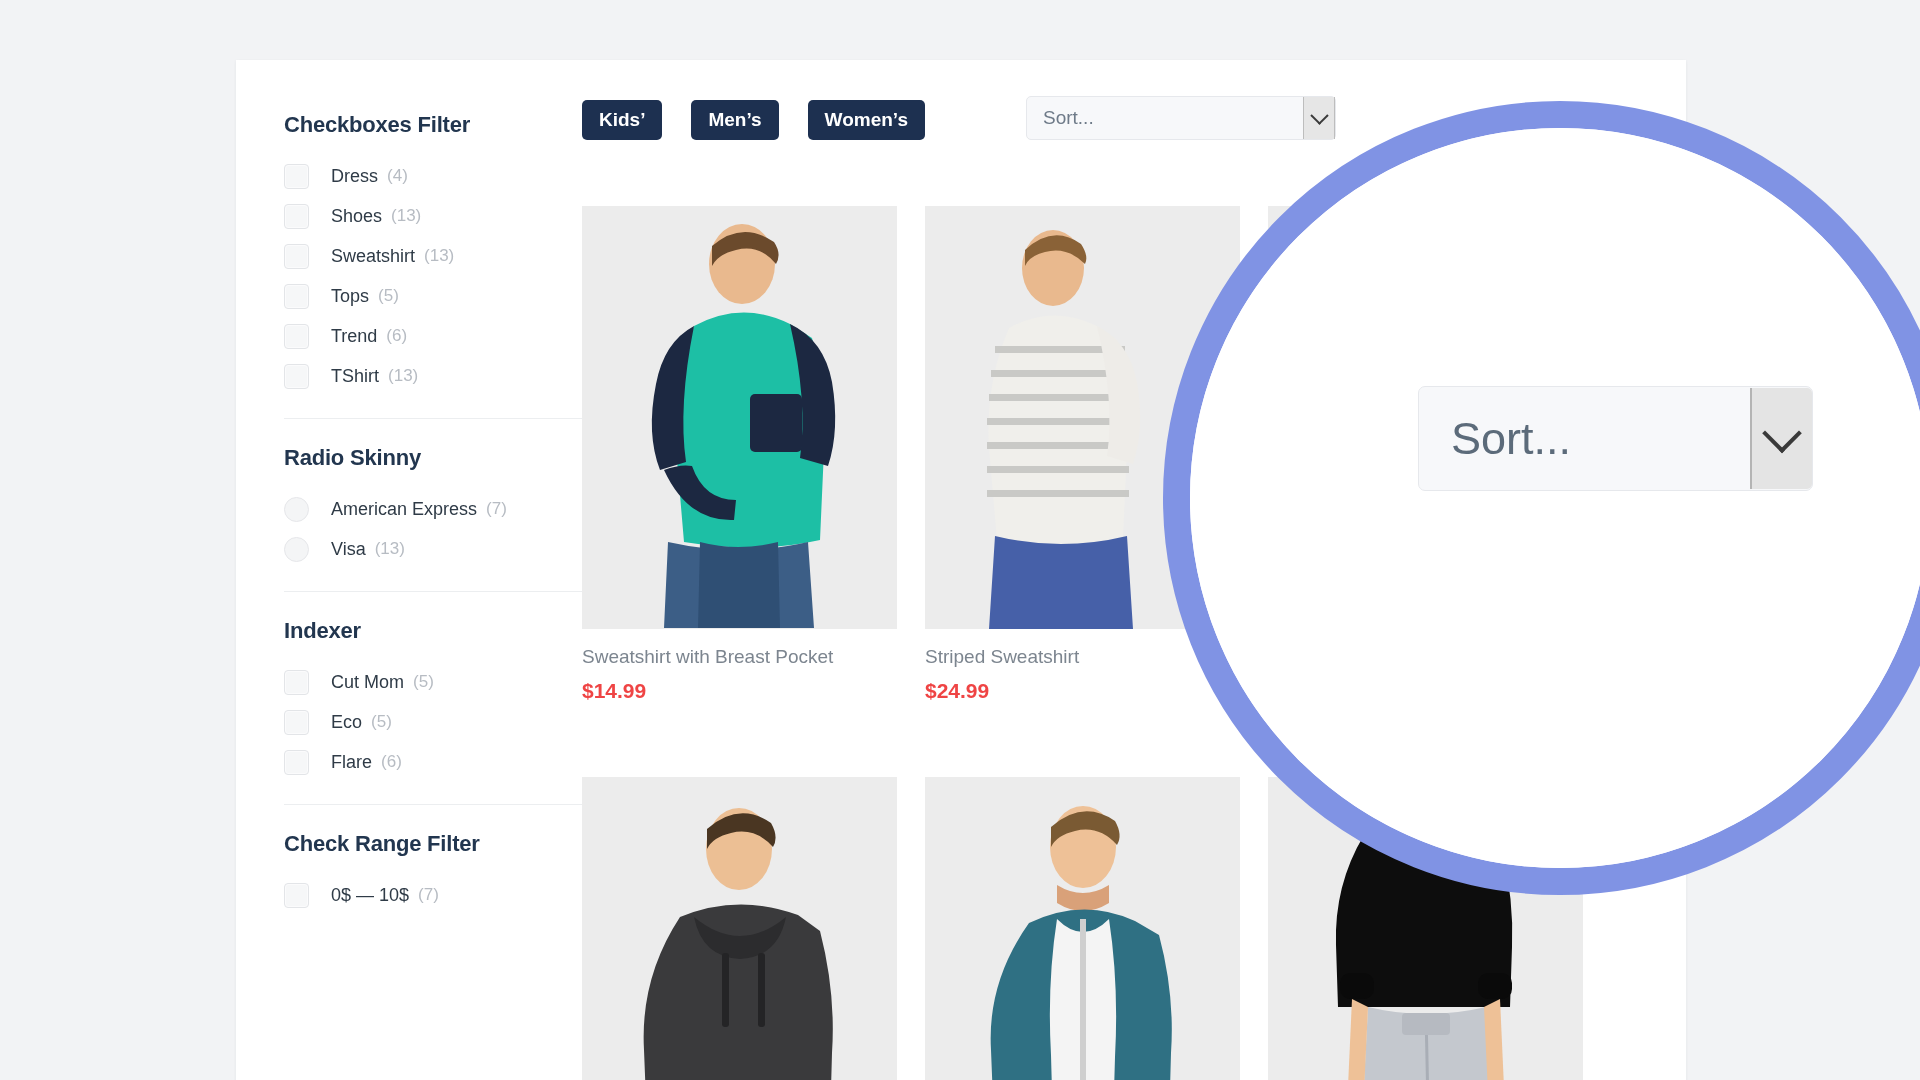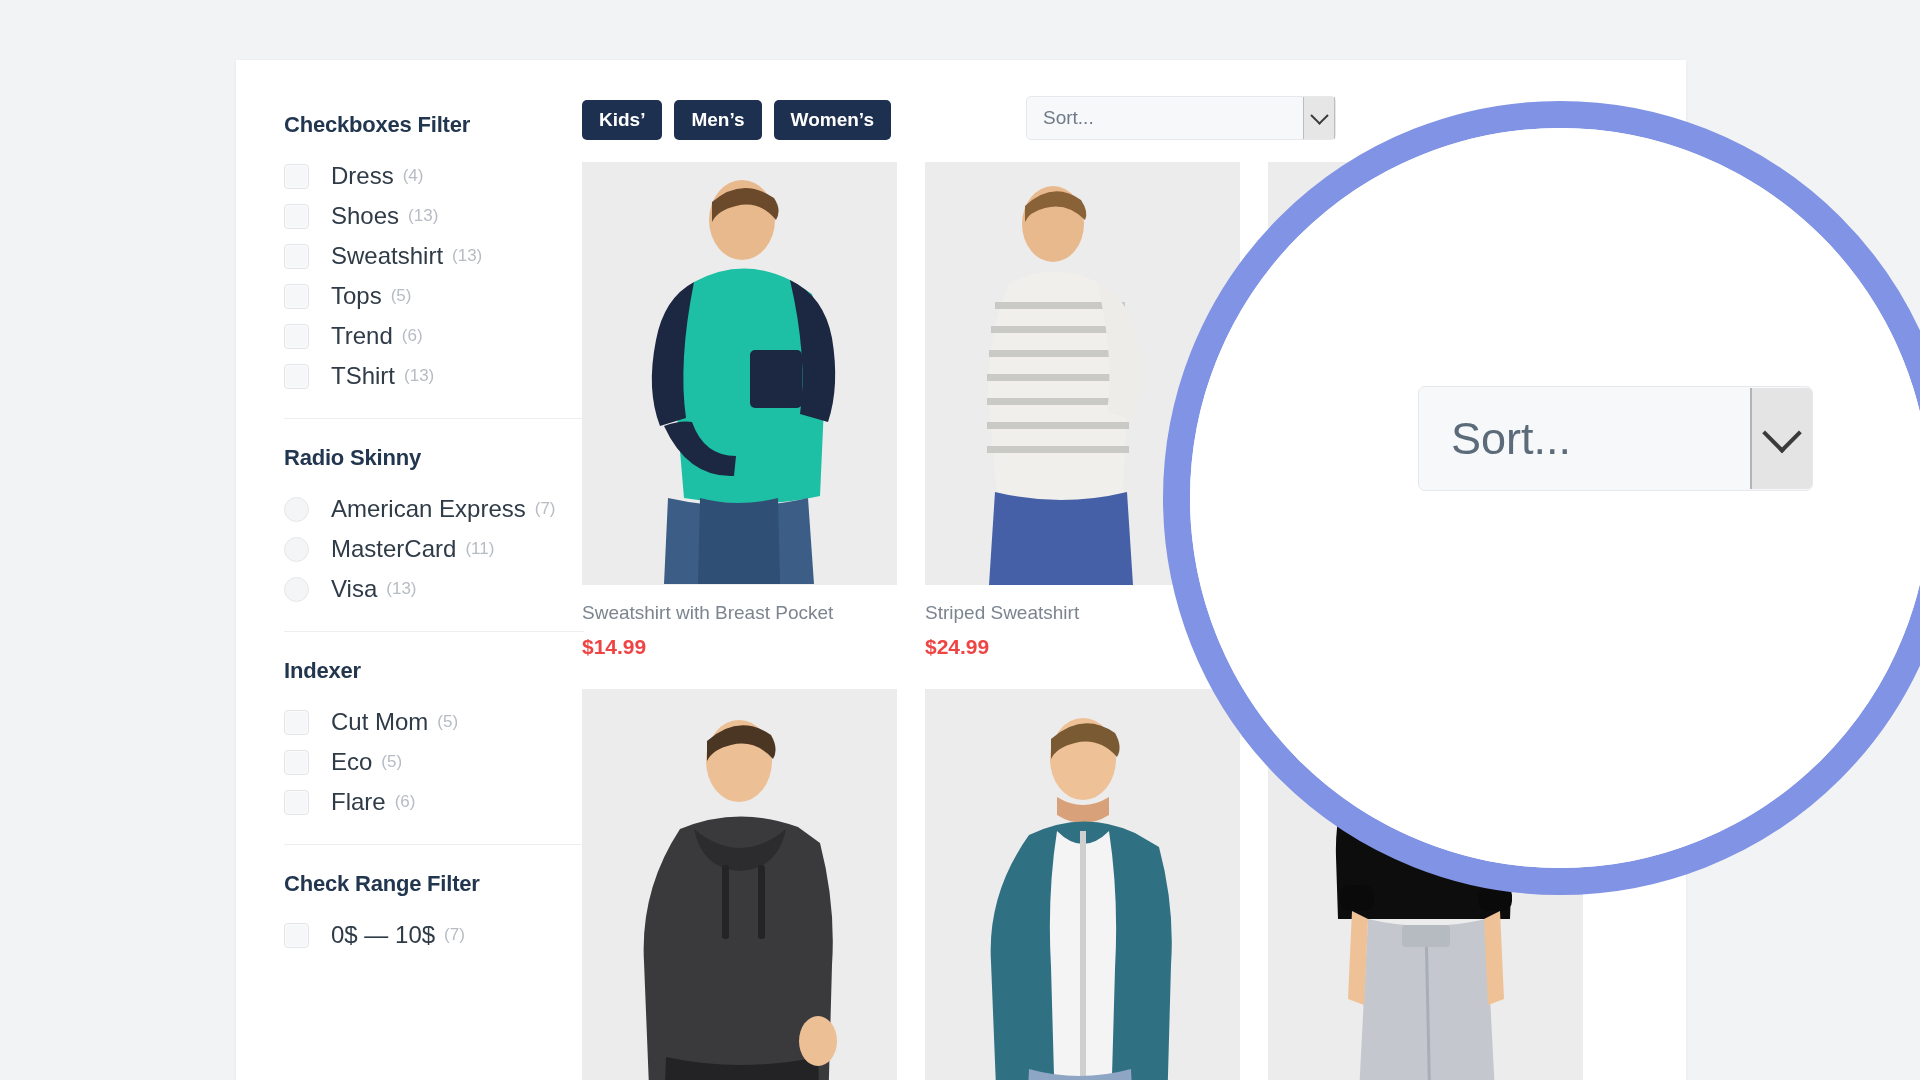--- a/index.html
+++ b/index.html
@@ -67,21 +67,21 @@
   .rb {
     width: 23px;
     height: 23px;
     border-radius: 50%;
     background: #f4f5f6;
     border: 1px solid #e6e7ea;
     flex: none;
   }
 
   .filter-label {
-    font-size: 24px;
+    font-size: 18px;
     color: #2f3b47;
     margin-left: 22px;
     white-space: nowrap;
   }
   .filter-count {
     font-size: 17px;
     color: #b7bcc3;
     margin-left: 9px;
     white-space: nowrap;
   }
@@ -105,21 +105,21 @@
   .toolbar {
     position: relative;
     height: 52px;
   }
 
   .cat-buttons {
     position: absolute;
     left: 0;
     top: 6px;
     display: flex;
-    gap: 12px;
+    gap: 29px;
   }
 
   .cat-btn {
     background: #1d3050;
     color: #ffffff;
     font-size: 19px;
     font-weight: bold;
     border: none;
     border-radius: 5px;
     padding: 10px 17px 11px 17px;
@@ -175,20 +175,21 @@
     top: 68px;
     width: 1110px;
     display: flex;
     flex-wrap: wrap;
     gap: 0 28px;
   }
 
   .product {
     width: 315px;
     margin-bottom: 30px;
+    margin-top: 44px;
   }
   .thumb {
     width: 315px;
     height: 423px;
     background: #ececec;
     position: relative;
     overflow: hidden;
   }
   .pname {
     font-size: 19px;
@@ -310,25 +311,20 @@
       </section>
 
       <div class="divider"></div>
 
       <section class="filter-group">
         <h3 class="filter-title">Radio Skinny</h3>
         <div class="filter-row">
           <span class="rb"></span>
           <span class="filter-label">American Express</span>
           <span class="filter-count">(7)</span>
-        </div>
-        <div class="filter-row">
-          <span class="rb"></span>
-          <span class="filter-label">MasterCard</span>
-          <span class="filter-count">(11)</span>
         </div>
         <div class="filter-row">
           <span class="rb"></span>
           <span class="filter-label">Visa</span>
           <span class="filter-count">(13)</span>
         </div>
       </section>
 
       <div class="divider"></div>
 

